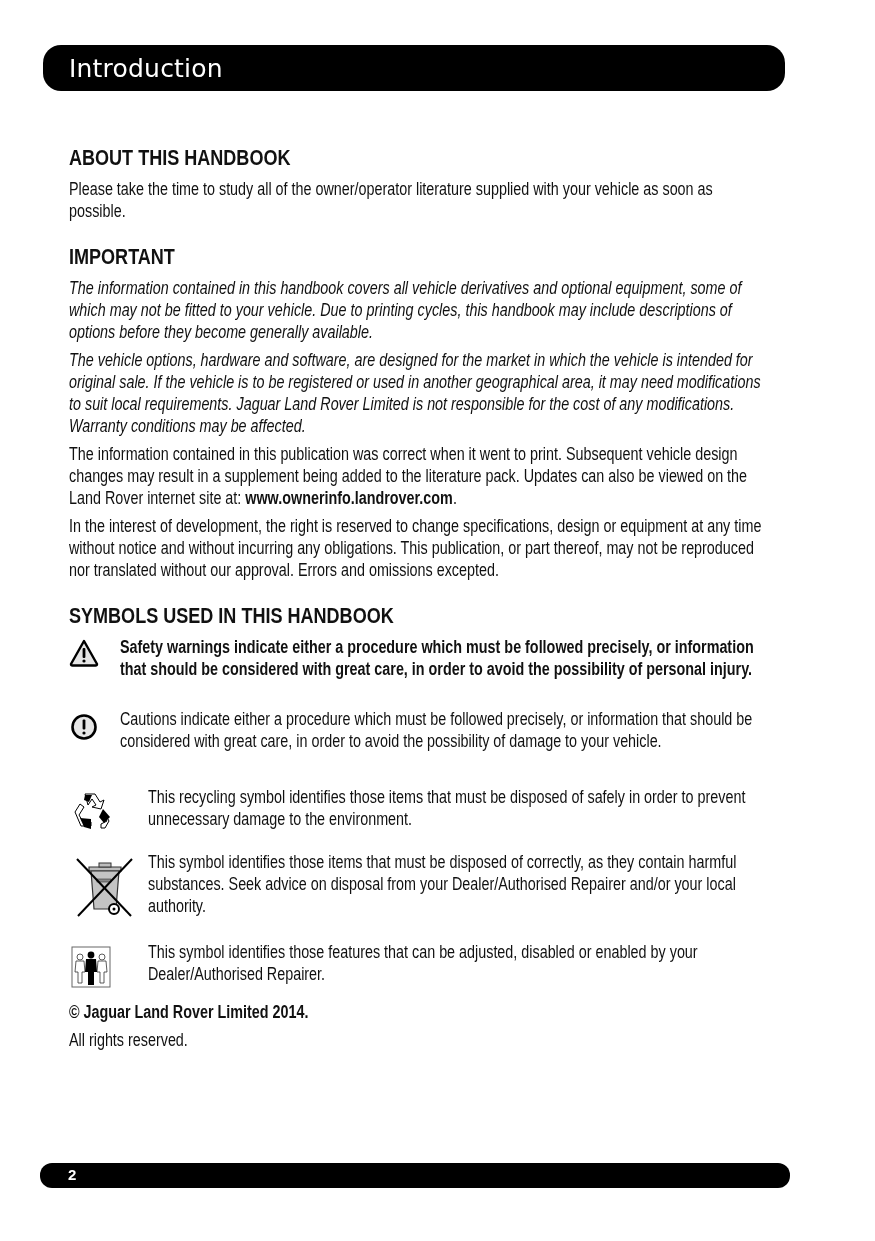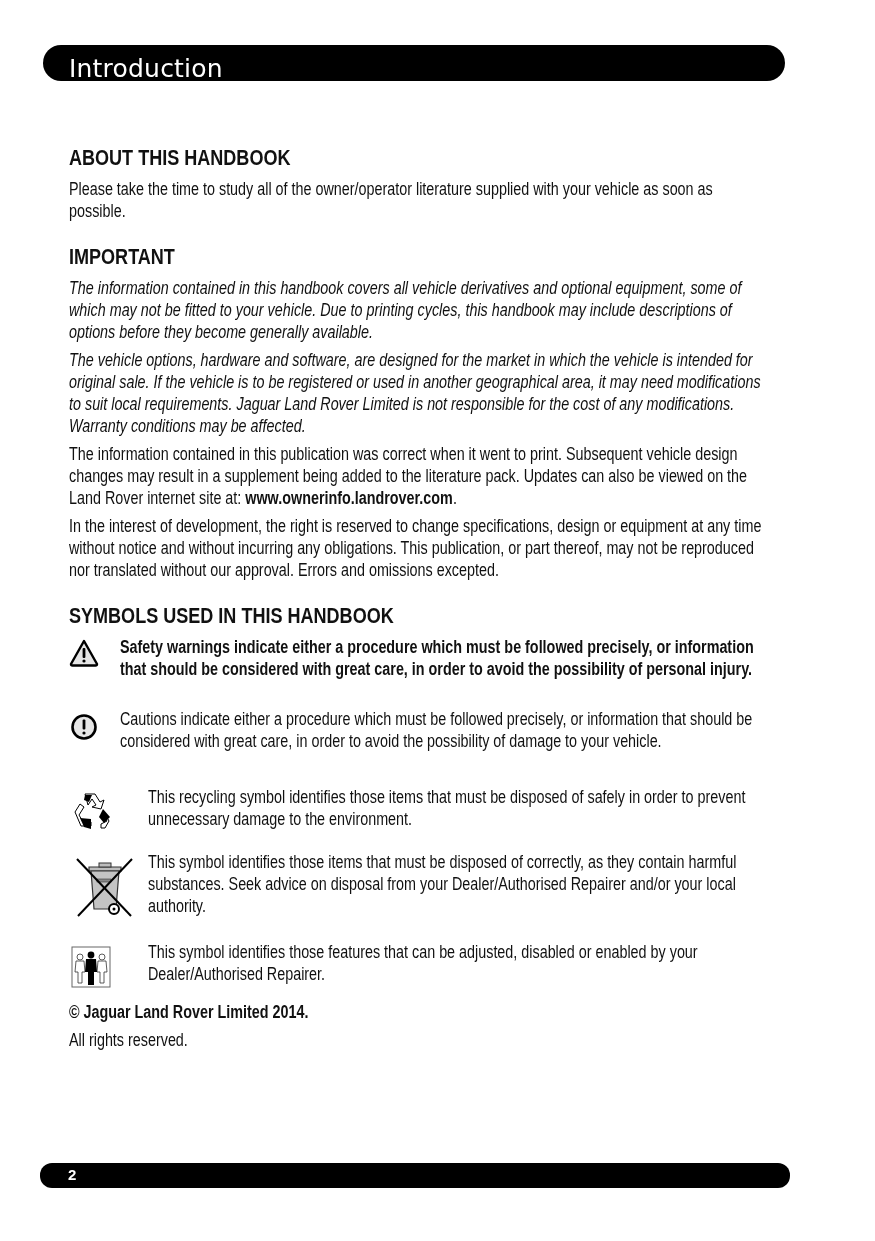--- a/index.html
+++ b/index.html
@@ -1,18 +1,18 @@
 <!DOCTYPE html>
 <html><head>
 <meta charset="utf-8">
 <style>
   html, body { margin: 0; padding: 0; background: #ffffff; }
   body { width: 875px; height: 1241px; position: relative; overflow: hidden; color: #111; }
   .header-bar {
-    position: absolute; left: 43px; top: 45px; width: 742px; height: 36px;
+    position: absolute; left: 43px; top: 45px; width: 742px; height: 46px;
     background: #000; border-radius: 18px; text-align: right;
   }
   .header-title {
     position: absolute; left: 26px; top: 9px; color: #fff;
     font-family: "DejaVu Sans", sans-serif; font-size: 25px; letter-spacing: 0.2px;
   }
   .footer-bar {
     position: absolute; left: 40px; top: 1163px; width: 750px; height: 25px;
     background: #000; border-radius: 12px;
   }

